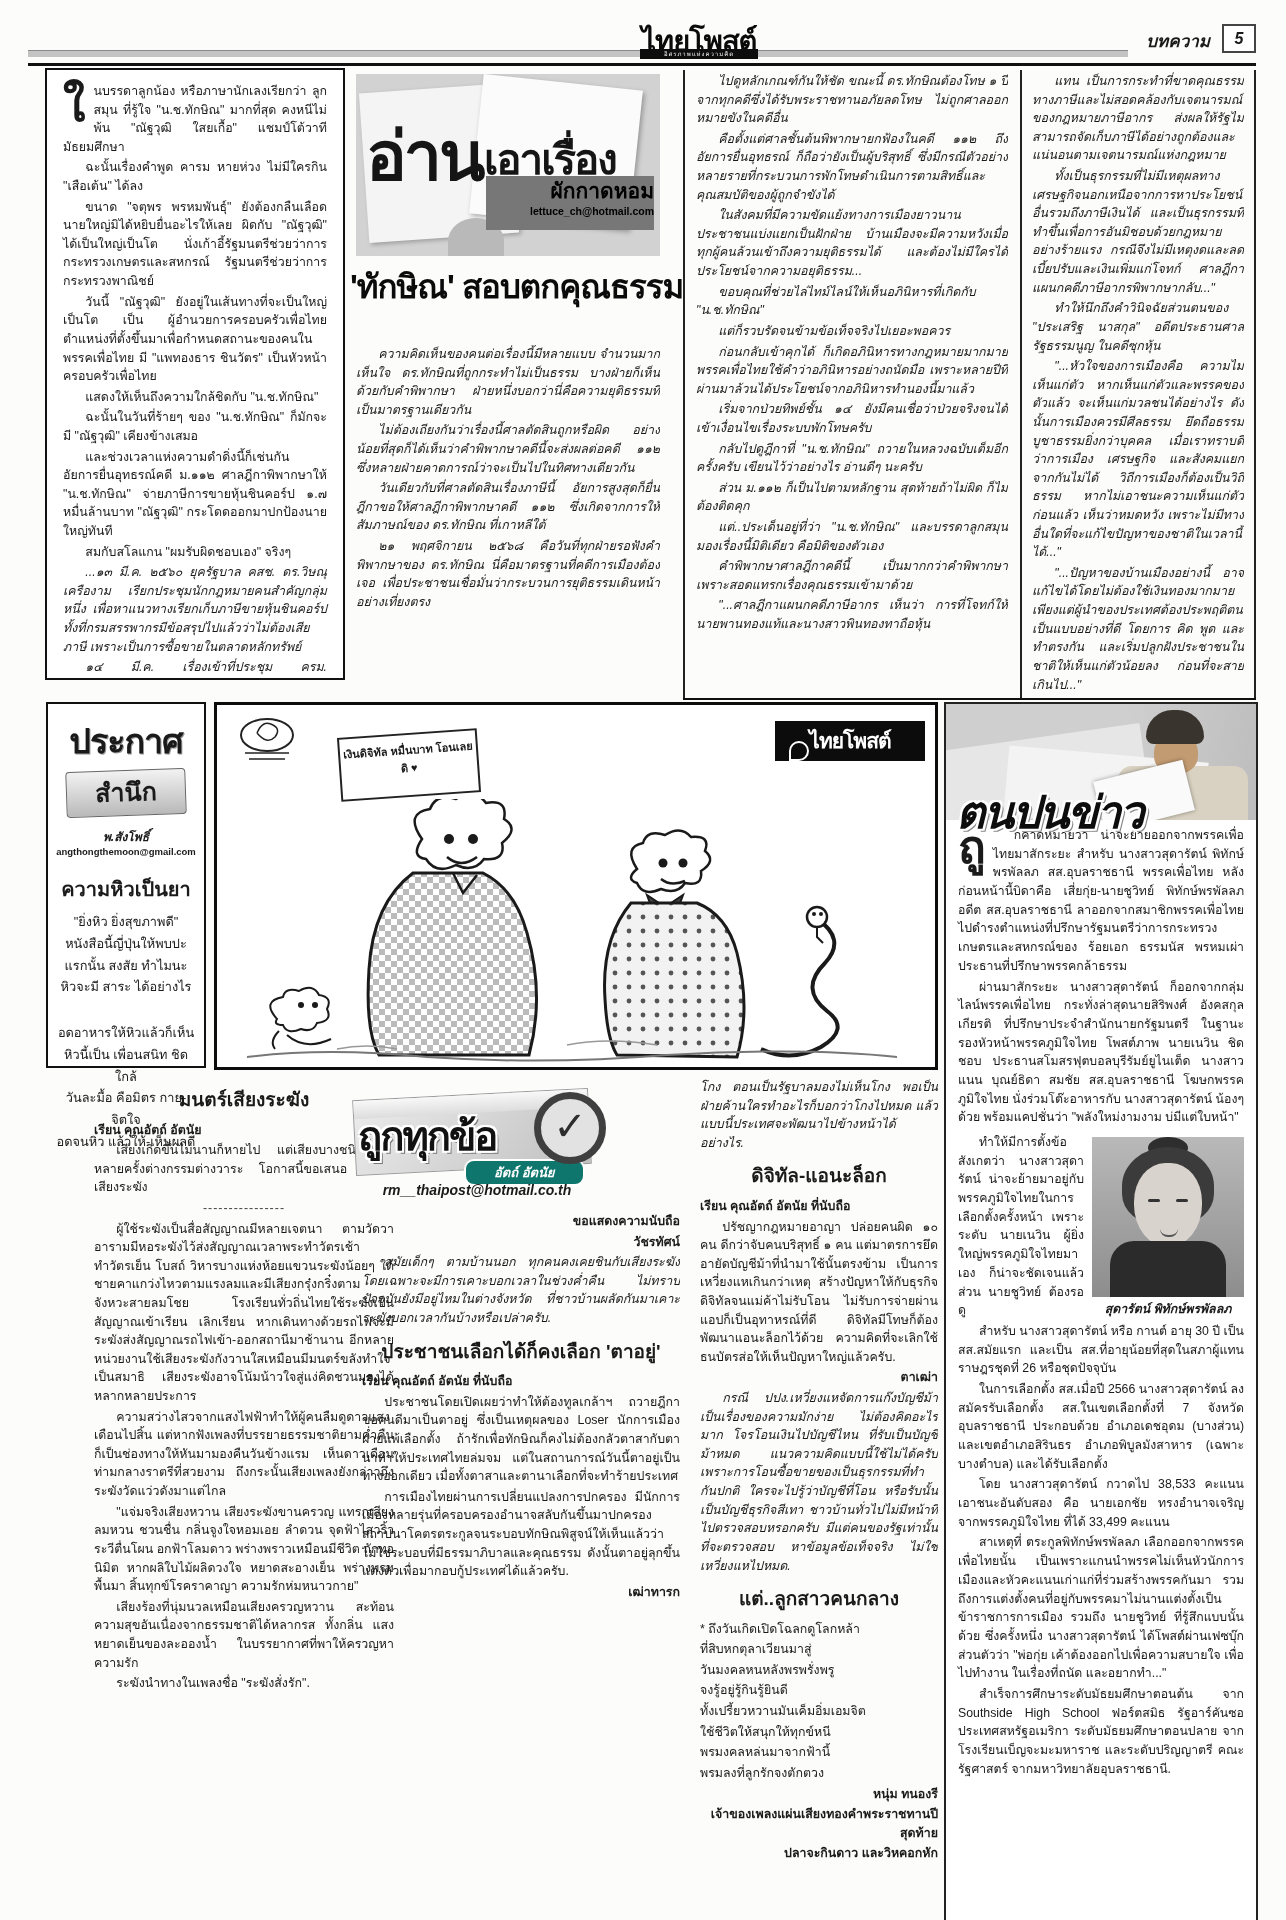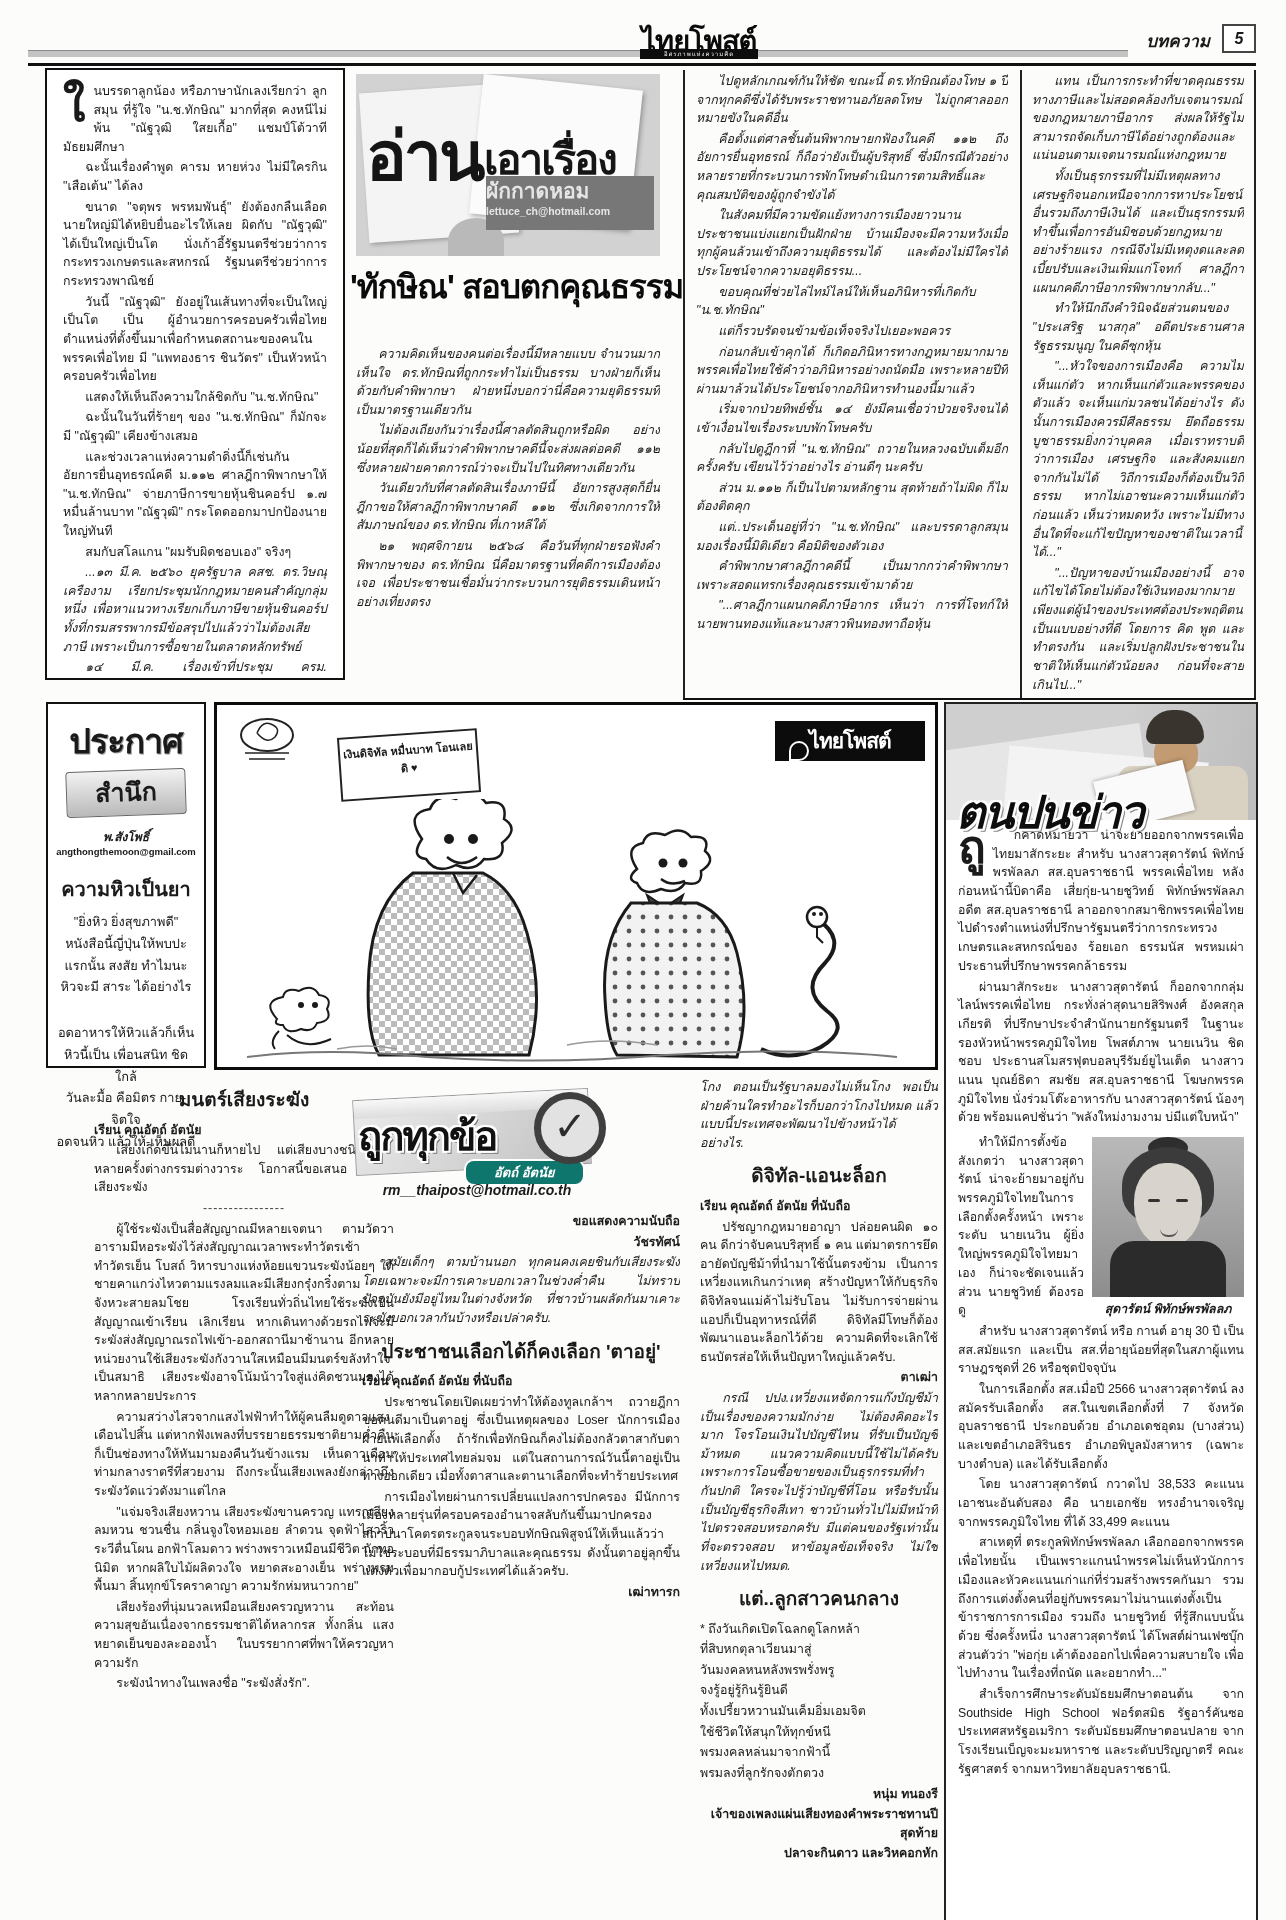--- a/index.html
+++ b/index.html
@@ -25,21 +25,21 @@
   
   .lead-box{left:45px;top:68px;width:300px;height:612px;border:2px solid #111;background:#fff;box-sizing:border-box;padding:12px 16px;}
   .dropcap{float:left;font-size:46px;font-weight:900;line-height:.85;margin:4px 8px 0 0;}
   
   .masthead{left:356px;top:74px;width:304px;height:182px;background:#d2d2d2;overflow:hidden;}
   .mh-page1{position:absolute;left:8px;top:14px;width:150px;height:150px;background:#f4f4f4;transform:rotate(-4deg);box-shadow:2px 2px 4px rgba(0,0,0,.25);}
   .mh-page2{position:absolute;left:120px;top:8px;width:160px;height:140px;background:#fbfbfb;transform:rotate(6deg);box-shadow:2px 2px 5px rgba(0,0,0,.3);}
   .mh-hand{position:absolute;left:92px;bottom:-8px;width:56px;height:46px;background:#b9b9b9;border-radius:50% 50% 0 0;}
   .mh-t1{position:absolute;left:10px;top:28px;font-size:68px;font-weight:900;letter-spacing:-3px;color:#151515;}
   .mh-t2{position:absolute;left:128px;top:52px;font-size:42px;font-weight:900;letter-spacing:-2px;color:#151515;}
-  .mh-label{position:absolute;right:6px;bottom:26px;width:168px;height:54px;background:#777;color:#e5e5e5;text-align:left;}
+  .mh-label{position:absolute;right:6px;bottom:26px;width:168px;height:54px;background:#777;color:#000000;text-align:right;}
   .mh-author{font-weight:800;font-size:21px;line-height:30px;}
   .mh-email{font-size:10.5px;font-weight:bold;line-height:10px;}
   .headline1{left:350px;top:260px;width:312px;font-size:33px;font-weight:900;letter-spacing:-1px;white-space:nowrap;color:#0b0b0b;}
   .col1{left:356px;top:345px;width:304px;height:350px;font-style:italic;}
   .col2{left:696px;top:72px;width:312px;height:624px;font-style:italic;}
   .col3{left:1032px;top:72px;width:212px;height:624px;font-style:italic;}
   .vrule{width:2px;background:#222;}
   .hrule{height:2px;background:#111;}
   
   .pragad{left:46px;top:702px;width:160px;height:366px;border:2px solid #111;background:#fff;box-sizing:border-box;text-align:center;padding:10px 6px;}

